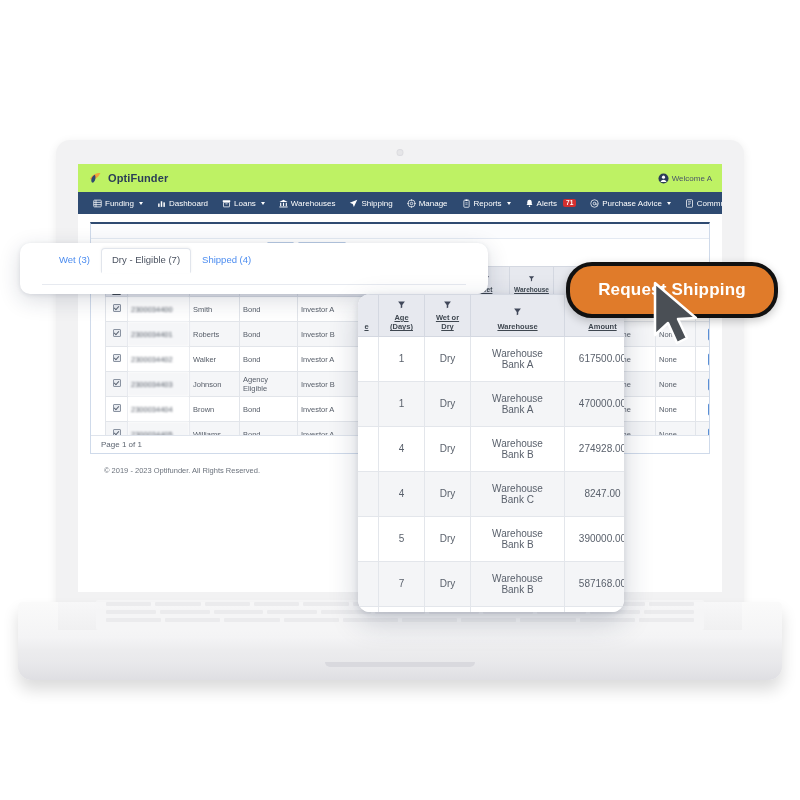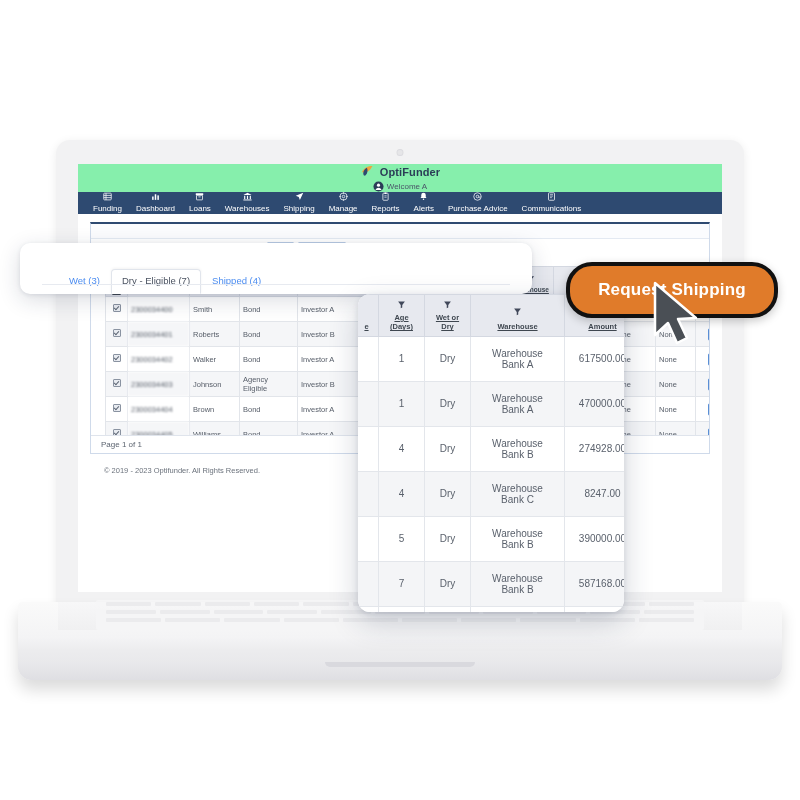--- a/index.html
+++ b/index.html
@@ -49,38 +49,38 @@
     border-radius:0 0 14px 14px;
   }
   .base-notch{
     position:absolute;left:50%;top:662px;transform:translateX(-50%);
     width:150px;height:5px;background:#d9d9de;border-radius:0 0 6px 6px;
   }
 
   
   .app{position:absolute;inset:0;background:#fff;}
   .topbar{
-    position:absolute;left:0;top:0;right:0;height:28px;background:#86efac;
+    position:absolute;left:0;top:0;right:0;height:28px;background:#bef264;
     display:flex;align-items:center;justify-content:space-between;
-    padding:0 10px;box-sizing:border-box;flex-direction:column;
+    padding:0 10px;box-sizing:border-box;
   }
   .brand{display:flex;align-items:center;gap:5px;}
   .brand-mark{width:15px;height:15px;position:relative;}
   .brand-name{font-size:11px;font-weight:700;color:#2b3d57;letter-spacing:.1px;}
   .welcome{display:flex;align-items:center;gap:3px;font-size:8px;color:#4a5568;}
   .welcome-ico{width:11px;height:11px;}
 
   .navbar{
     position:absolute;left:0;top:28px;right:0;height:22px;
     background:#2e4a71;display:flex;align-items:center;gap:0;
     padding-left:8px;box-sizing:border-box;white-space:nowrap;overflow:hidden;
   }
   .nav-item{
     display:inline-flex;align-items:center;gap:3px;
-    color:#fff;font-size:8px;padding:0 7px;height:22px;cursor:pointer;flex-direction:column;
+    color:#fff;font-size:8px;padding:0 7px;height:22px;cursor:pointer;
   }
   .nav-item svg{display:block;}
   .caret{
     width:0;height:0;border-left:2.5px solid transparent;border-right:2.5px solid transparent;
     border-top:3px solid #fff;margin-left:2px;
   }
   .badge{
     background:#d32f2f;color:#fff;font-size:6.5px;font-weight:700;
     padding:1px 3px;border-radius:2px;margin-left:3px;line-height:1;
   }
@@ -133,24 +133,24 @@
   }
   .morebtn{
     border:1px solid #5a8fd6;color:#4a86d8;background:#fff;border-radius:2px;
     font-size:8px;line-height:7px;padding:2px 5px;letter-spacing:1px;display:inline-block;cursor:pointer;
   }
   .pagerow{font-size:8px;color:#5c6470;padding:4px 10px;border-top:1px solid #dfe4ec;background:#fff;}
   .copyright{font-size:7.5px;color:#6b727c;padding:12px 14px;}
 
   
   .tabs-card{
-    position:absolute;left:20px;top:243px;width:512px;height:51px;
+    position:absolute;left:20px;top:243px;width:468px;height:51px;
     background:#fff;border-radius:10px;
     box-shadow:0 6px 22px rgba(25,40,70,.16), 0 1px 4px rgba(25,40,70,.10);
-    display:flex;align-items:flex-end;padding:0 22px;box-sizing:border-box;
+    display:flex;align-items:flex-start;padding:0 12px;box-sizing:border-box;
   }
   .tabs-inner{display:flex;align-items:flex-end;gap:0;height:30px;padding-left:16px;}
   .tab{
     font-size:9.5px;color:#4b8cf0;padding:6px 10px 7px;cursor:pointer;white-space:nowrap;
     border:1px solid transparent;border-radius:4px 4px 0 0;line-height:1.1;
   }
   .tab.active{
     color:#4a5260;background:#fff;border-color:#e1e5ec;border-bottom-color:#fff;
     box-shadow:0 -1px 3px rgba(0,0,0,.05);
   }

